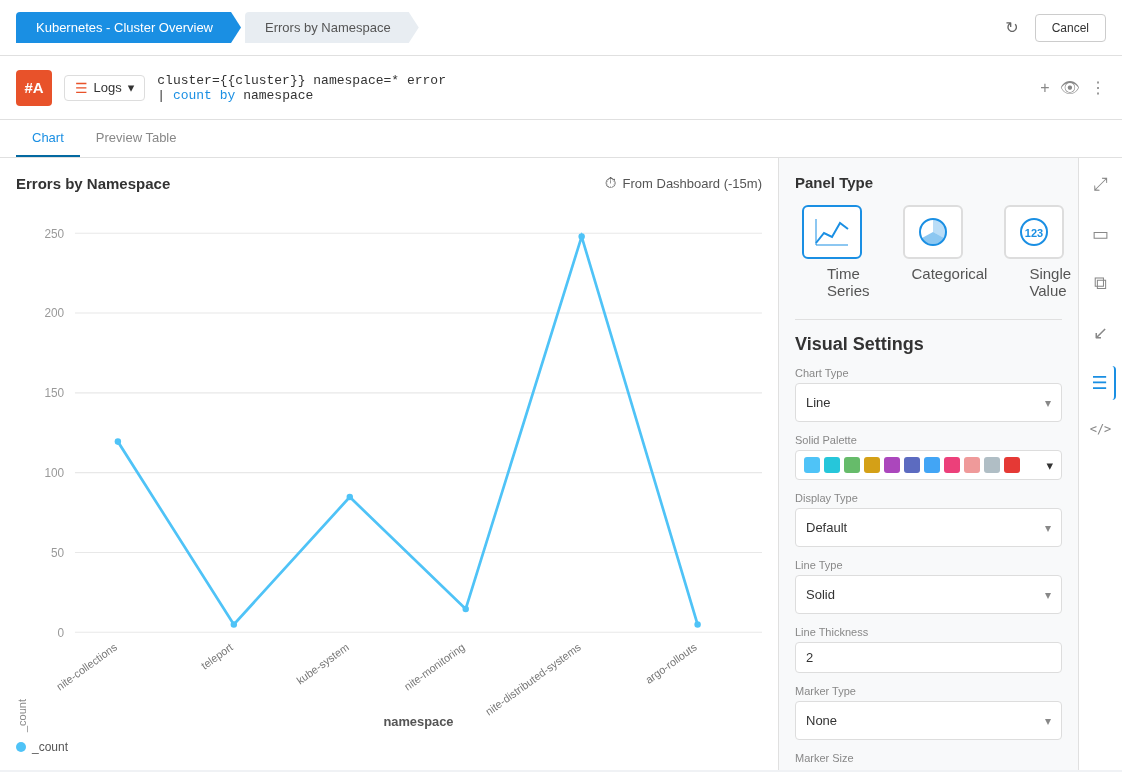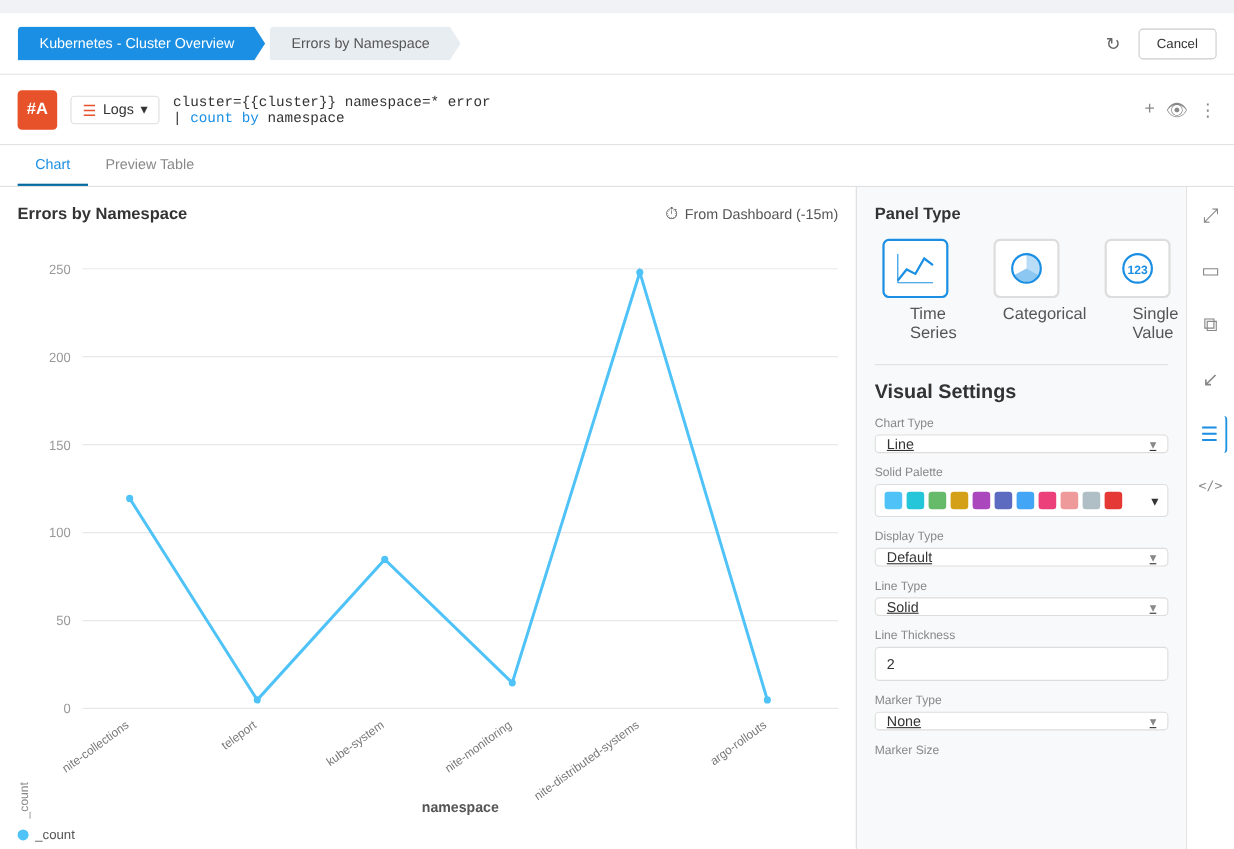--- a/index.html
+++ b/index.html
@@ -1,19 +1,19 @@
 <!DOCTYPE html>
 <html><head>
   <meta charset="utf-8">
   <style>
     * { box-sizing: border-box; margin: 0; padding: 0; }
     body { font-family: -apple-system, BlinkMacSystemFont, 'Segoe UI', sans-serif; font-size: 13px; background: #f0f2f5; color: #333; width: 1122px; height: 772px; overflow: hidden; }
 
     
-    .header { display: flex; align-items: center; background: #fff; border-bottom: 1px solid #e0e0e0; padding: 0 16px; height: 56px; gap: 0; margin-top: 12px; }
+    .header { display: flex; align-items: center; background: #fff; border-bottom: 1px solid #e0e0e0; padding: 0 16px; height: 56px; gap: 0; }
     .tab-active { background: #1a8fe3; color: #fff; padding: 8px 20px; border-radius: 4px 4px 0 0; font-size: 13px; font-weight: 500; display: flex; align-items: center; gap: 6px; margin-right: 4px; clip-path: polygon(0 0, calc(100% - 10px) 0, 100% 50%, calc(100% - 10px) 100%, 0 100%); padding-right: 28px; }
     .tab-inactive { background: #e8edf2; color: #555; padding: 8px 20px; border-radius: 4px 4px 0 0; font-size: 13px; display: flex; align-items: center; gap: 6px; margin-right: 4px; clip-path: polygon(0 0, calc(100% - 10px) 0, 100% 50%, calc(100% - 10px) 100%, 0 100%); padding-right: 28px; }
     .header-spacer { flex: 1; }
     .header-actions { display: flex; align-items: center; gap: 10px; }
     .btn-refresh { background: none; border: none; cursor: pointer; color: #666; font-size: 16px; padding: 6px; }
     .btn-cancel { background: #fff; border: 1px solid #ccc; color: #333; padding: 6px 16px; border-radius: 4px; cursor: pointer; font-size: 12px; }
     .btn-update { background: #1a8fe3; border: none; color: #fff; padding: 8px 18px; border-radius: 4px; cursor: pointer; font-size: 13px; font-weight: 500; }
 
     
     .query-bar { display: flex; align-items: center; background: #fff; border-bottom: 1px solid #e0e0e0; padding: 10px 16px; gap: 12px; min-height: 64px; }
@@ -55,21 +55,21 @@
     
     .panel-types { display: flex; gap: 10px; margin-bottom: 20px; }
     .panel-type-item { display: flex; flex-direction: column; align-items: center; gap: 6px; cursor: pointer; }
     .panel-type-box { width: 60px; height: 54px; border: 2px solid #1a8fe3; border-radius: 6px; display: flex; align-items: center; justify-content: center; background: #fff; }
     .panel-type-box.inactive { border-color: #ddd; }
     .panel-type-label { font-size: 15px; color: #555; margin-left: 32px; }
 
     
     .section-title { font-size: 18px; font-weight: 600; color: #333; margin-bottom: 12px; }
     .field-label { font-size: 11px; color: #888; margin-bottom: 4px; margin-top: 12px; }
-    .select-field { width: 100%; border: 1px solid #ddd; border-radius: 4px; padding: 0 10px; font-size: 13px; background: #fff; display: flex; justify-content: space-between; align-items: center; cursor: pointer; text-decoration: underline; }
+    .select-field { width: 100%; border: 1px solid #ddd; border-radius: 4px; padding: 11px 10px; font-size: 13px; background: #fff; display: flex; justify-content: space-between; align-items: center; cursor: pointer; }
     .select-field .chevron { color: #888; font-size: 12px; }
     .color-palette { display: flex; align-items: center; gap: 4px; border: 1px solid #ddd; border-radius: 4px; padding: 6px 8px; background: #fff; }
     .color-dot { width: 16px; height: 16px; border-radius: 3px; cursor: pointer; }
     .number-field { width: 100%; border: 1px solid #ddd; border-radius: 4px; padding: 7px 10px; font-size: 13px; background: #fff; }
   </style>
 </head>
 <body>
 
 <div class="header">
   <div class="tab-active">

